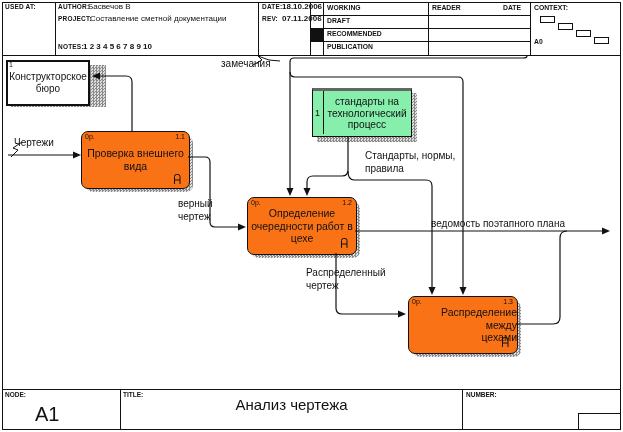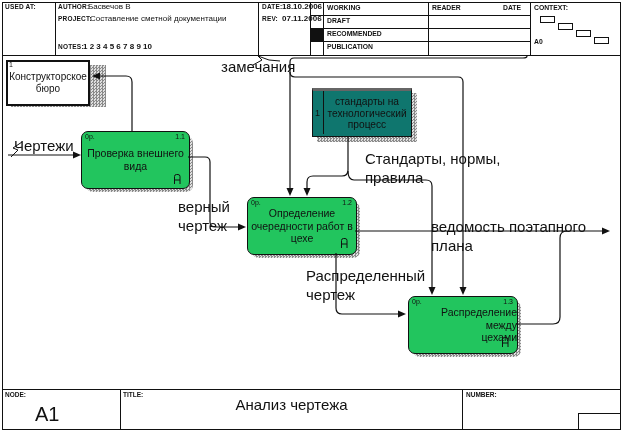--- a/index.html
+++ b/index.html
@@ -2,33 +2,33 @@
 <html><head>
 <meta charset="utf-8">
 <style>
   html,body{margin:0;padding:0;background:#fff;}
   #canvas{position:relative;width:623px;height:432px;background:#fff;overflow:hidden;
           font-family:"Liberation Sans",sans-serif;color:#111;}
   .abs{position:absolute;}
   .tiny{font-size:6.5px;font-weight:700;letter-spacing:.2px;color:#111;}
   .small{font-size:8px;color:#111;}
   .stat{font-size:6.8px;font-weight:700;color:#111;}
-  .lbl{font-size:15px;line-height:1.25;white-space:pre-line;color:#111;z-index:6;}
+  .lbl{font-size:10px;line-height:1.25;white-space:pre-line;color:#111;z-index:6;}
   .boxwrap{position:absolute;z-index:2;}
   .hatch{position:absolute;left:5px;top:5px;right:0;bottom:0;
          background:repeating-conic-gradient(#8a8a8a 0% 25%, #e0e0e0 0% 50%);
          background-size:3px 3px;}
-  .actbox{position:absolute;left:0;top:0;background:#22c55e;border:1.2px solid #111;border-radius:7px;
+  .actbox{position:absolute;left:0;top:0;background:#f97316;border:1.2px solid #111;border-radius:7px;
           display:flex;align-items:center;justify-content:center;text-align:center;
           font-size:10.5px;line-height:1.2;white-space:pre-line;}
   .corner{position:absolute;font-size:7px;color:#111;}
   .extbox{position:absolute;left:0;top:0;background:#fff;border:2px solid #111;
           display:flex;align-items:center;justify-content:center;text-align:center;
           font-size:10px;line-height:1.2;white-space:pre-line;}
-  .storebox{position:absolute;left:0;top:0;background:#0f766e;border:1px solid #111;border-top:3px solid #666;
+  .storebox{position:absolute;left:0;top:0;background:#86efac;border:1px solid #111;border-top:3px solid #666;
           display:flex;align-items:center;justify-content:center;text-align:center;
           font-size:10.2px;line-height:1.15;white-space:pre-line;}
   .blackcell{background:#111;}
   .ctxrect{position:absolute;border:1px solid #111;width:13px;height:5px;background:#fff;}
   svg{position:absolute;left:0;top:0;z-index:5;pointer-events:none;}
   .ftiny{font-size:6.5px;font-weight:700;color:#111;}
 </style>
 </head>
 <body>
 

